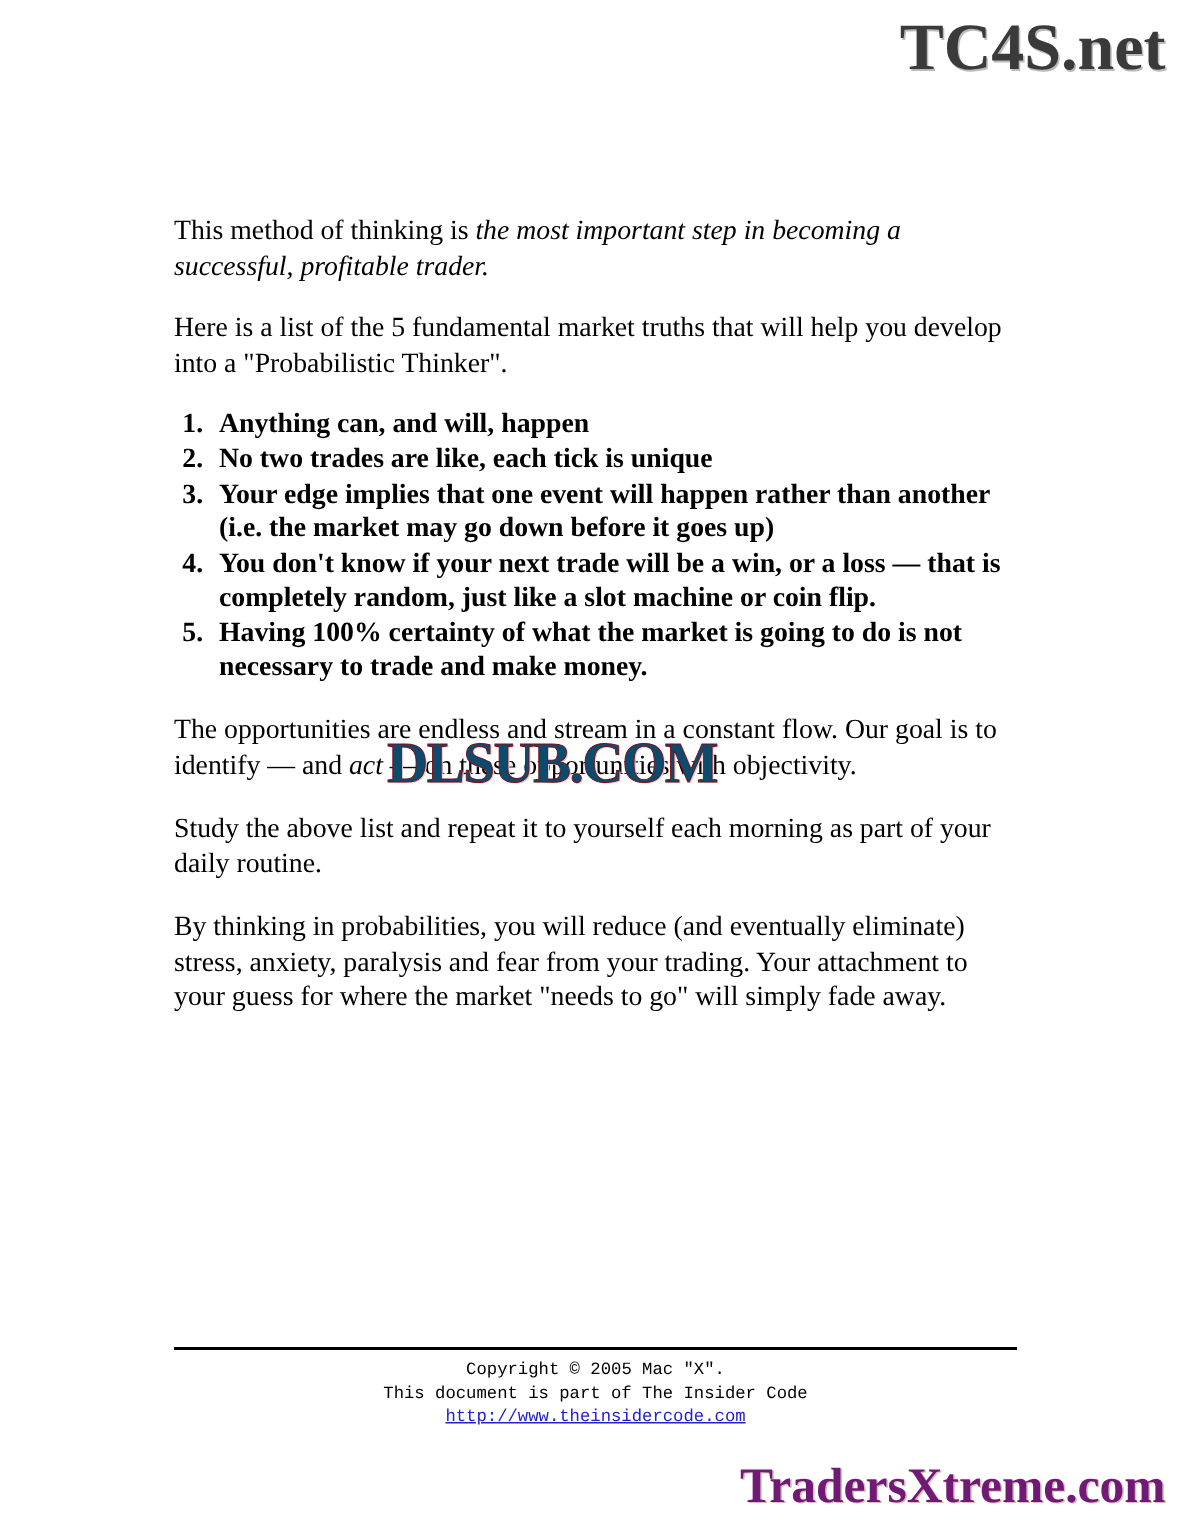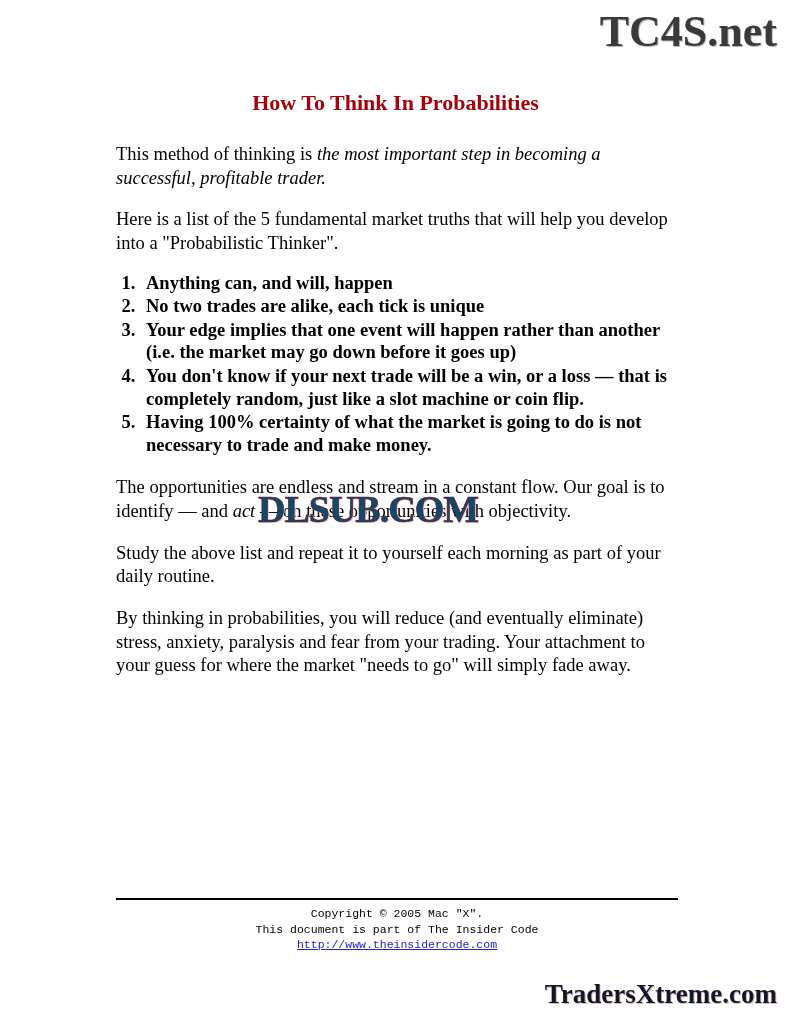--- a/index.html
+++ b/index.html
@@ -34,22 +34,22 @@
     text-shadow: 1px 1px 0 #bbbbbb;
   }
 
   
   .watermark-bottom {
     position: absolute;
     bottom: 14px;
     right: 14px;
     font-family: "Liberation Serif", serif;
     font-weight: bold;
-    font-size: 27px;
-    color: #0f172a;
+    font-size: 33px;
+    color: #701a75;
     text-shadow: 1px 1px 0 #e0b9bb;
   }
 
   
   .watermark-center {
     position: absolute;
     left: 258px;
     top: 487px;
     font-family: "Liberation Serif", serif;
     font-weight: bold;
@@ -128,31 +128,30 @@
     text-decoration: underline;
   }
 </style>
 </head>
 <body>
 
 <div class="page">
 
   <div class="watermark-top">TC4S.net</div>
 
-  <div class="doc-title">How To Think In Probabilities</div>
 
   <div class="content">
 
     <p class="para"><span>This method of thinking is </span><em>the most important step in becoming a successful, profitable trader.</em></p>
 
     <p class="para tight">Here is a list of the 5 fundamental market truths that will help you develop into a "Probabilistic Thinker".</p>
 
     <ol class="truths">
       <li>Anything can, and will, happen</li>
-      <li>No two trades are alike, each tick is unique</li>
+      <li>No two trades are like, each tick is unique</li>
       <li>Your edge implies that one event will happen rather than another (i.e. the market may go down before it goes up)</li>
       <li>You don't know if your next trade will be a win, or a loss — that is completely random, just like a slot machine or coin flip.</li>
       <li>Having 100% certainty of what the market is going to do is not necessary to trade and make money.</li>
     </ol>
 
     <p class="para"><span>The opportunities are endless and stream in a constant flow.  Our goal is to identify — and </span><em>act</em><span> — on these opportunities with objectivity.</span></p>
 
     <p class="para">Study the above list and repeat it to yourself each morning as part of your daily routine.</p>
 
     <p class="para">By thinking in probabilities, you will reduce (and eventually eliminate) stress, anxiety, paralysis and fear from your trading. Your attachment to your guess for where the market "needs to go" will simply fade away.</p>

